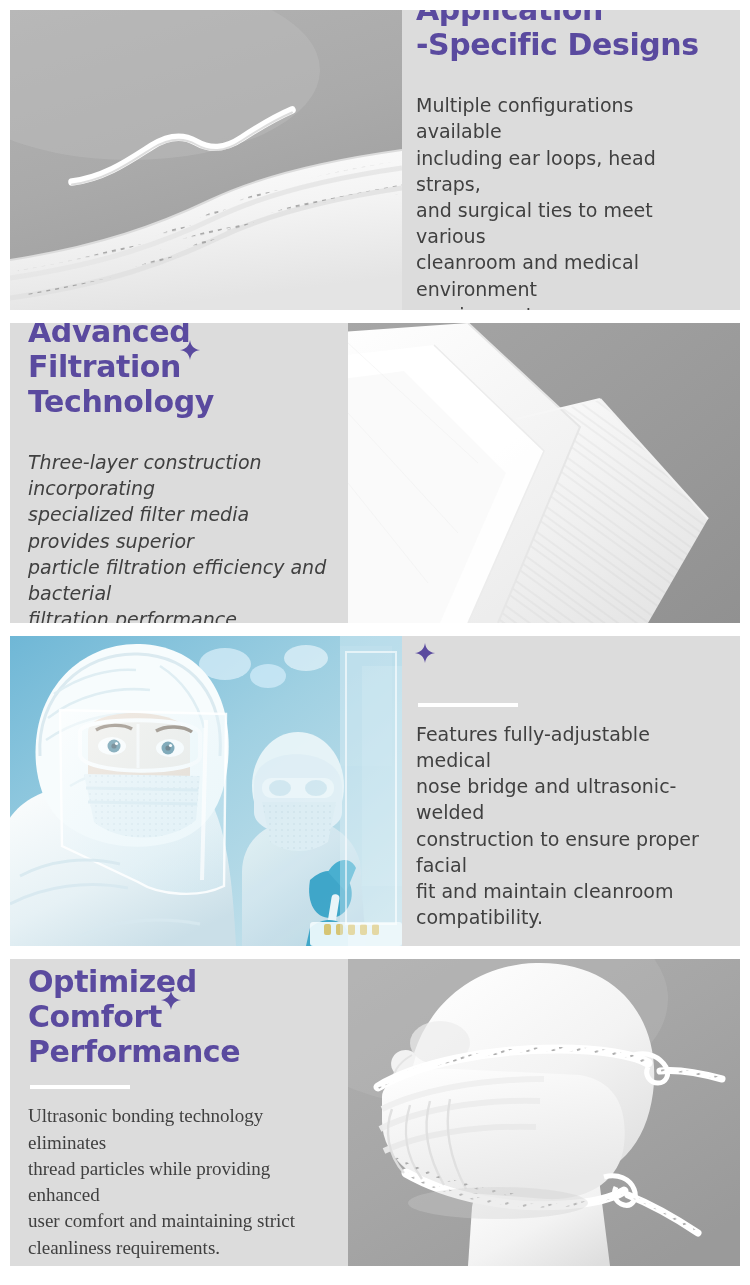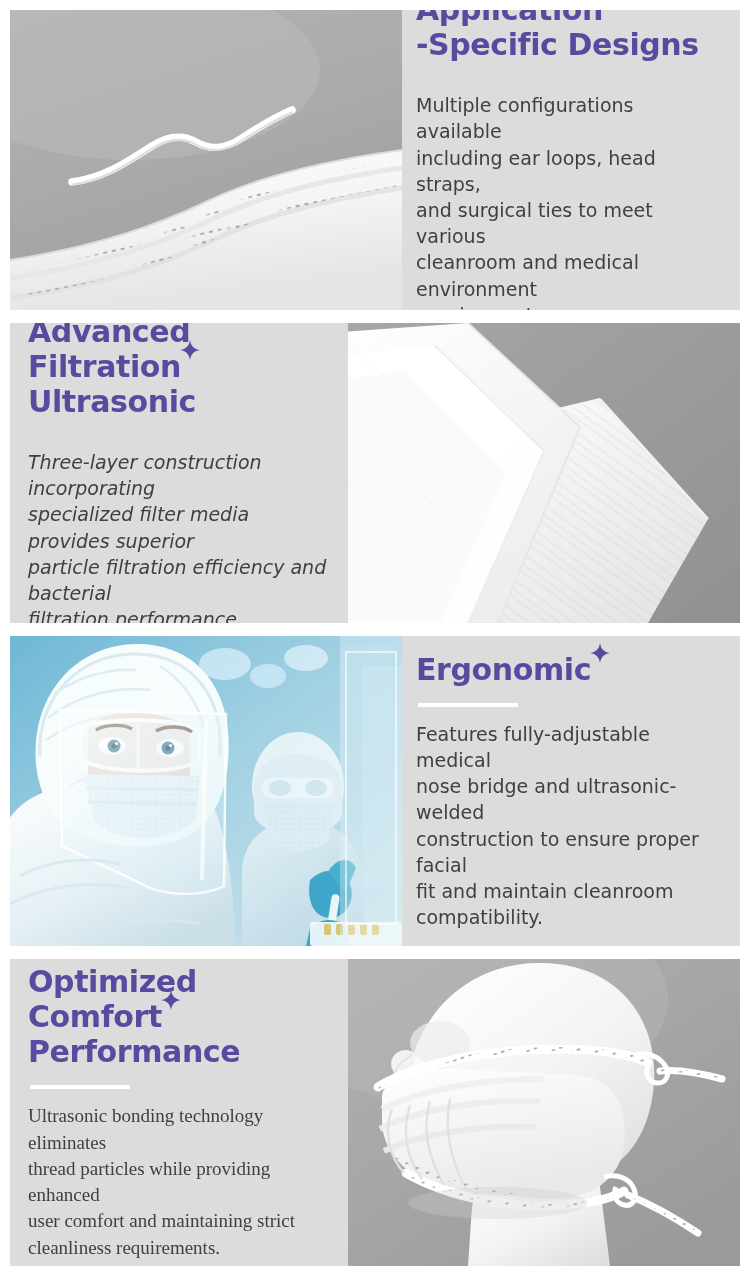--- a/index.html
+++ b/index.html
@@ -196,21 +196,21 @@
           <path d="M168 96 L252 76" fill="none" stroke="#f6f6f6" stroke-width="2"></path>
           <g opacity="0.5">
             <path d="M0 20 L130 140 M0 90 L110 210 M0 160 L80 260" stroke="#f0f0f0" stroke-width="1" fill="none"></path>
           </g>
         </svg>
       </div>
     </div>
     <div class="copy">
       <h2 class="heading"><span class="txt">Advanced Filtration</span><span class="sparkle"><svg viewBox="0 0 24 24">
               <path d="M12 1 C12.8 7.4 16.6 11.2 23 12 C16.6 12.8 12.8 16.6 12 23 C11.2 16.6 7.4 12.8 1 12 C7.4 11.2 11.2 7.4 12 1 Z" fill="#5a4a9f"></path>
-            </svg></span><br><span class="txt">Ultrasonic</span></h2>
+            </svg></span><br><span class="txt">Technology</span></h2>
       <div class="rule"></div>
       <p class="body-text">Three-layer construction incorporating
 specialized filter media provides superior
 particle filtration efficiency and bacterial
 filtration performance.</p>
     </div>
   </section>
 
   <section class="panel p3">
     <div class="media">
@@ -320,21 +320,21 @@
             <path d="M0 268 C34 250 78 244 118 252"></path>
             <path d="M70 300 C104 284 148 280 190 288"></path>
           </g>
 
           <rect x="330" y="0" width="62" height="310" fill="#e6f4f9" opacity="0.35"></rect>
           <rect x="336" y="16" width="50" height="272" fill="none" stroke="#ffffff" stroke-width="2" opacity="0.6"></rect>
         </svg>
       </div>
     </div>
     <div class="copy">
-      <h2 class="heading"><span class="txt">Ergonomic</span><span class="sparkle"><svg viewBox="0 0 24 24">
+      <h2 class="heading"><span class="sparkle"><svg viewBox="0 0 24 24">
               <path d="M12 1 C12.8 7.4 16.6 11.2 23 12 C16.6 12.8 12.8 16.6 12 23 C11.2 16.6 7.4 12.8 1 12 C7.4 11.2 11.2 7.4 12 1 Z" fill="#5a4a9f"></path>
             </svg></span><br></h2>
       <div class="rule"></div>
       <p class="body-text">Features fully-adjustable medical
 nose bridge and ultrasonic-welded
 construction to ensure proper facial
 fit and maintain cleanroom
 compatibility.</p>
     </div>
   </section>

